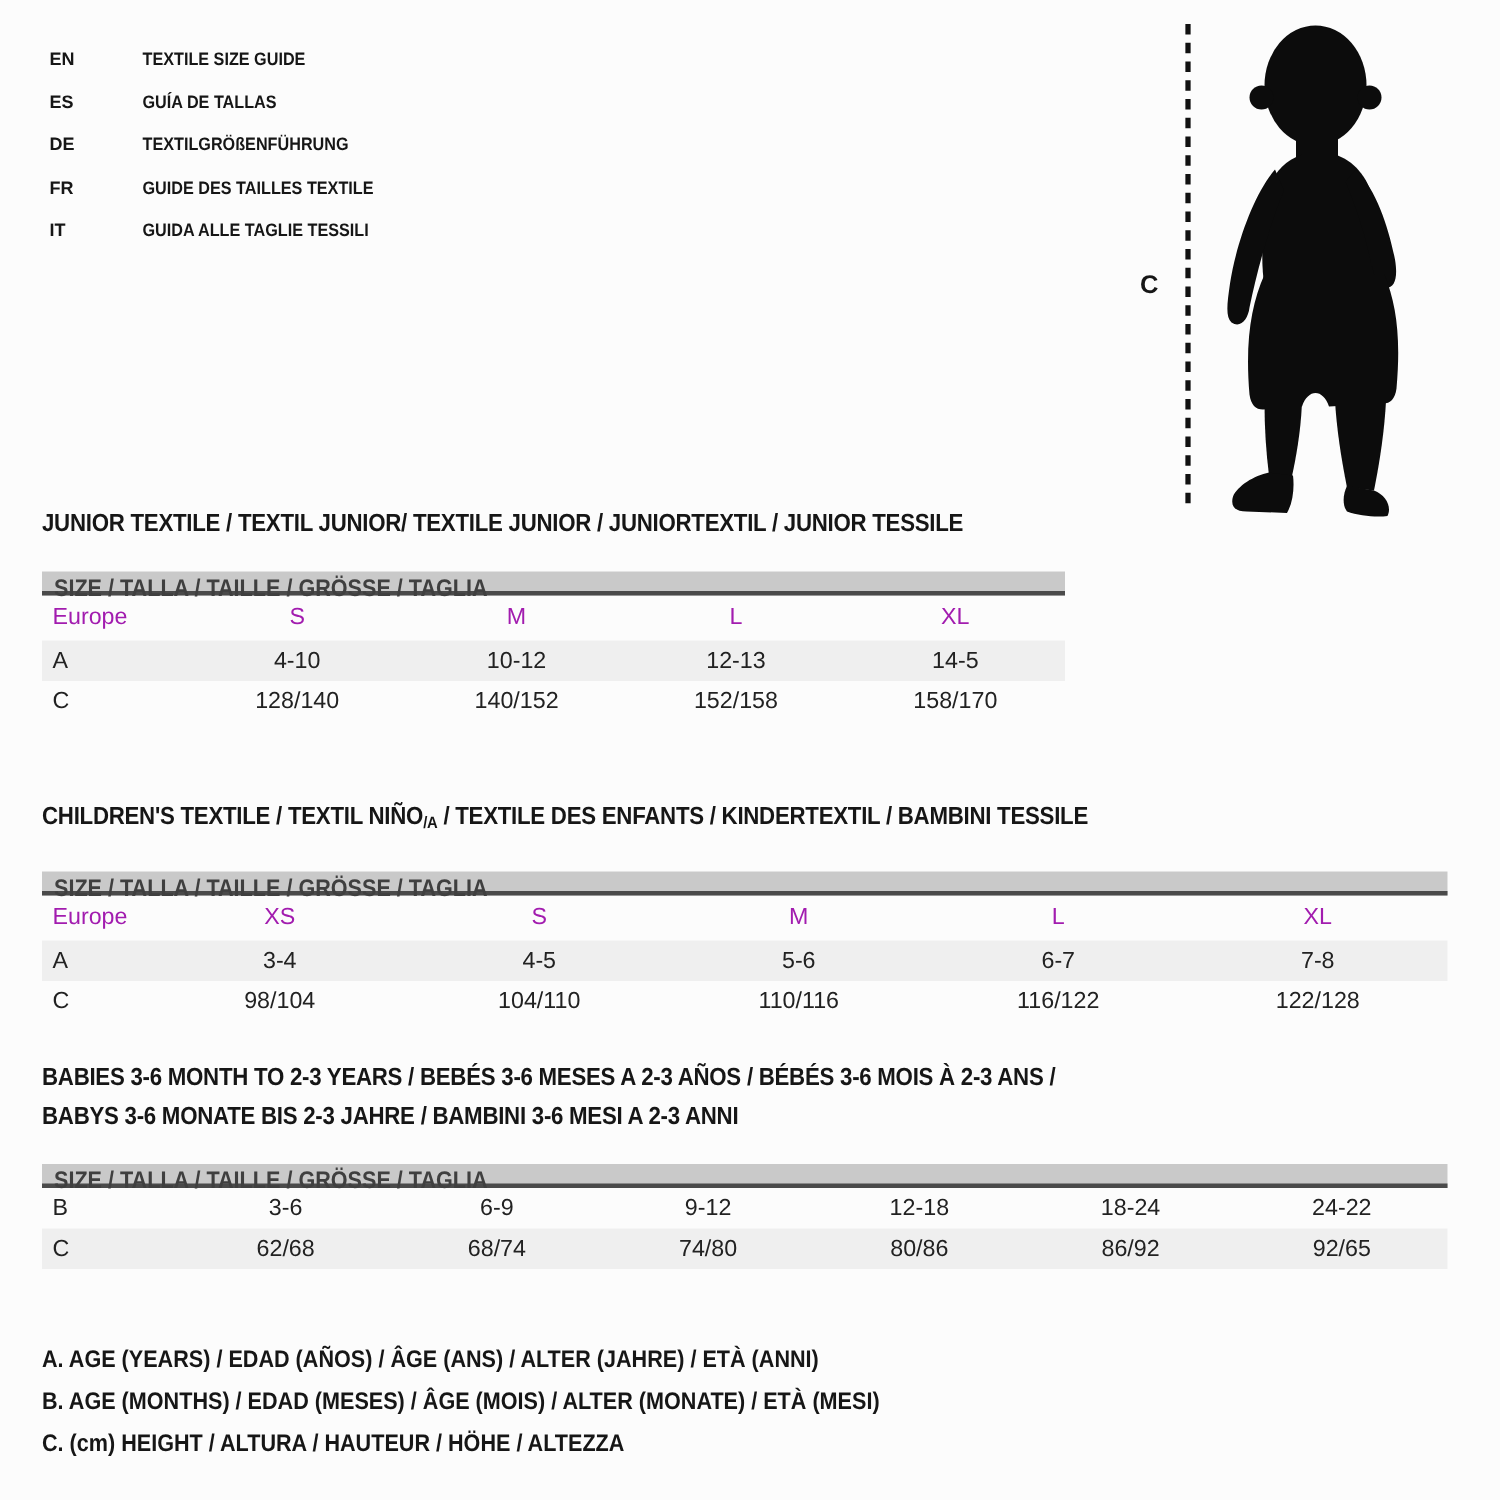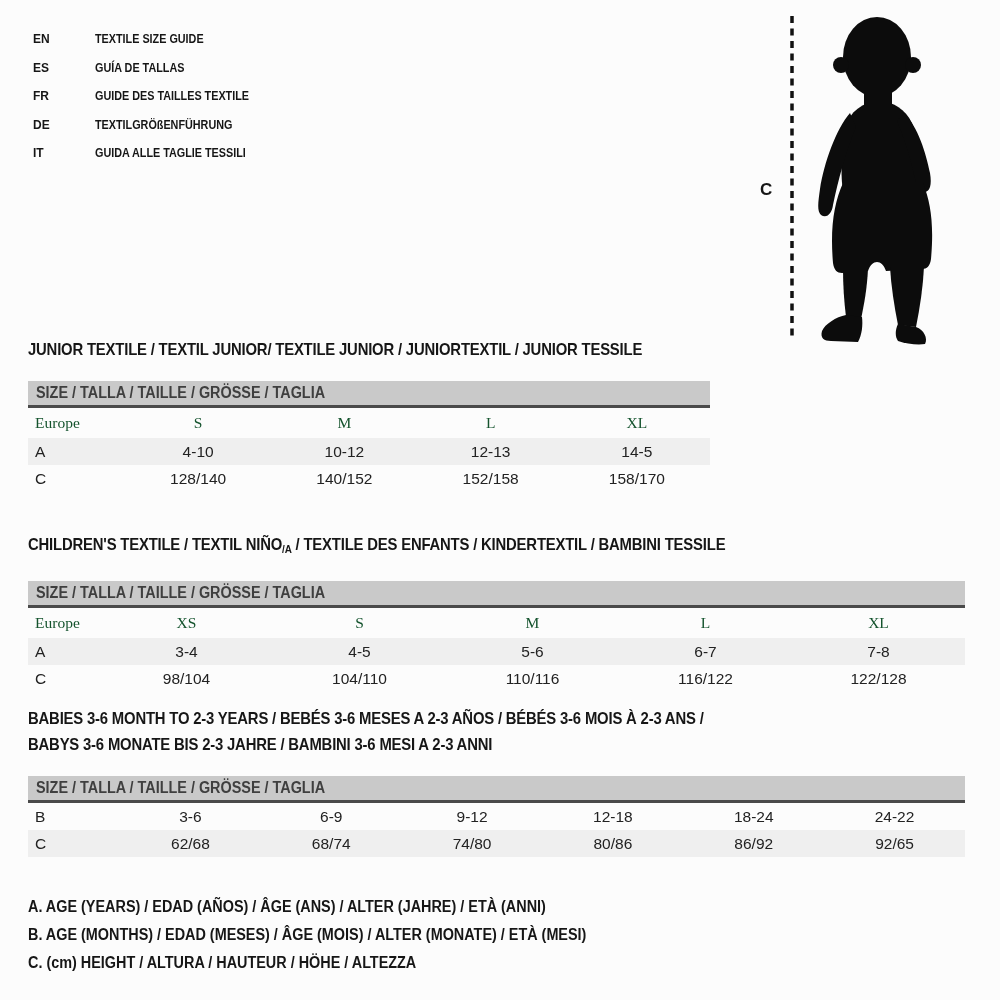--- a/index.html
+++ b/index.html
@@ -20,27 +20,27 @@
   .fig-label{position:absolute;left:10px;top:174px;font-size:17px;font-weight:bold;}
   
   .section{position:absolute;left:28px;}
   #sec0{top:336px;width:682px;}
   #sec1{top:531px;width:937px;}
   #sec2{top:705px;width:937px;}
   .section-title{margin-bottom:19px;font-weight:bold;font-size:16.5px;letter-spacing:-0.2px;}
   .title-line{line-height:26px;}
   .sub{font-size:11px;vertical-align:-3px;}
   .band{
-    height:27px;box-sizing:border-box;line-height:24px;padding-left:8px;
+    height:16px;box-sizing:border-box;line-height:24px;padding-left:8px;
     background:var(--band-bg,#c9c9c9);border-bottom:3px solid var(--band-border,#4a4a4a);
     font-weight:bold;font-size:16px;color:#3f3f3f;
   }
   .tbl{width:100%;}
   .trow{display:flex;align-items:center;height:27px;font-size:15.5px;color:#222;}
-  .trow.head{height:30px;color:#14532d;font-family:Liberation Serif, serif;}
+  .trow.head{height:30px;color:#a21caf;}
   .trow.shaded{background:var(--row-shaded-bg,#efefef);}
   .c0{padding-left:7px;}
   #sec0 .c0{width:90px;}
   #sec1 .c0{width:65px;}
   #sec2 .c0{width:85px;}
   .c{flex:1;text-align:center;}
   
   .notes{position:absolute;left:28px;top:893px;}
   .note-line{line-height:28px;font-weight:bold;font-size:16px;}
 </style>
@@ -52,26 +52,26 @@
   <div class="lang-list">
       <div class="lang-row">
         <span class="lang-code">EN</span>
         <span class="lang-title cond">TEXTILE SIZE GUIDE</span>
       </div>
       <div class="lang-row">
         <span class="lang-code">ES</span>
         <span class="lang-title cond">GUÍA DE TALLAS</span>
       </div>
       <div class="lang-row">
+        <span class="lang-code">DE</span>
+        <span class="lang-title cond">TEXTILGRÖßENFÜHRUNG</span>
+      </div>
+      <div class="lang-row">
         <span class="lang-code">FR</span>
         <span class="lang-title cond">GUIDE DES TAILLES TEXTILE</span>
-      </div>
-      <div class="lang-row">
-        <span class="lang-code">DE</span>
-        <span class="lang-title cond">TEXTILGRÖßENFÜHRUNG</span>
       </div>
       <div class="lang-row">
         <span class="lang-code">IT</span>
         <span class="lang-title cond">GUIDA ALLE TAGLIE TESSILI</span>
       </div>
     </div>
 
   <div class="figure">
     <svg viewBox="0 0 215 345" width="215" height="345" aria-hidden="true">
       <line x1="42" y1="10" x2="42" y2="334" stroke="#111" stroke-width="3.5" stroke-dasharray="7 5.5"></line>

